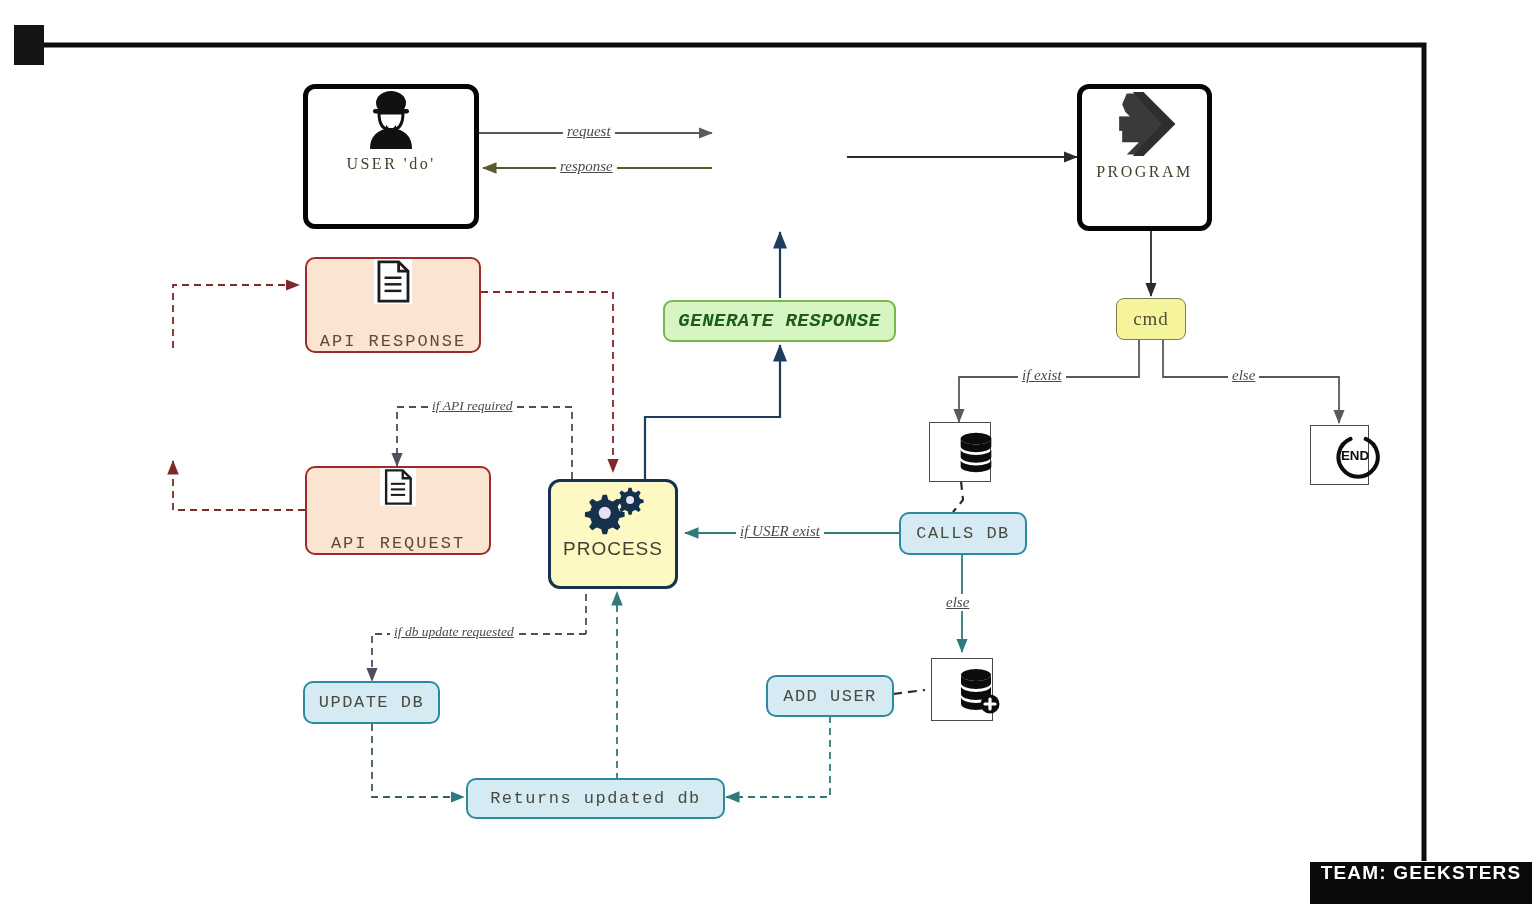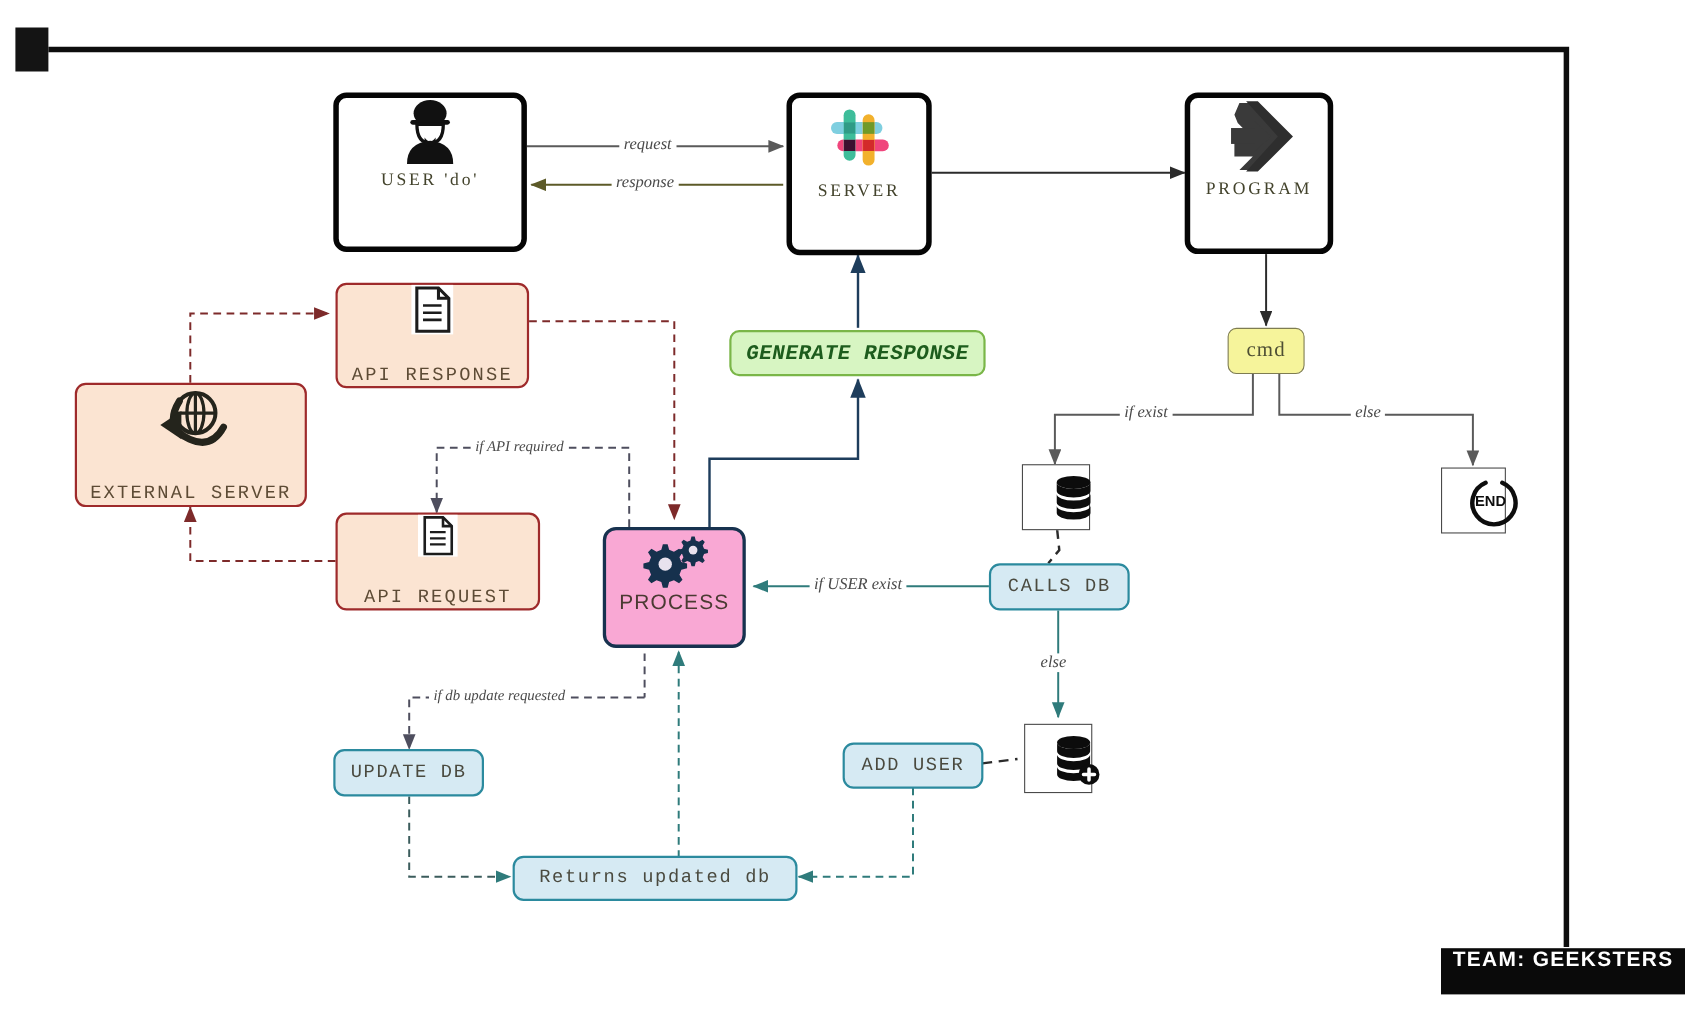--- a/index.html
+++ b/index.html
@@ -8,40 +8,40 @@
   svg.layer{position:absolute;left:0;top:0;width:1532px;height:921px;}
   .node{position:absolute;box-sizing:border-box;display:flex;flex-direction:column;
         align-items:center;}
   
   .heavy{background:#fff;border:5px solid #050505;border-radius:12px;}
   .heavy .cap{font-family:"Liberation Serif",serif;font-size:16px;letter-spacing:2.5px;color:#43432c;margin-top:4px;}
   
   .peach{background:#fbe4d2;border:2.5px solid #9e2a2b;border-radius:10px;gap:28px;}
   .peach .cap{font-family:"Liberation Mono",monospace;font-size:17px;letter-spacing:2px;color:#5d4b35;}
   
-  .process{background:#f9a8d4;border:3px solid #17324f;border-radius:12px;}
+  .process{background:#fef9c3;border:3px solid #17324f;border-radius:12px;}
   .process .cap{font-family:"Liberation Sans",sans-serif;font-size:19px;letter-spacing:1px;color:#4a3a32;font-weight:400;}
   
   .green{background:#d7f5c2;border:2px solid #7ab648;border-radius:9px;
          display:flex;align-items:center;justify-content:center;}
   .green .cap{font-family:Liberation Mono, monospace;font-style:italic;font-weight:bold;
               font-size:19px;letter-spacing:.5px;color:#1d5c1d;}
   
   .yellow{background:#f6f49b;border:1.6px solid #7e7c52;border-radius:8px;
           display:flex;align-items:center;justify-content:center;}
   .yellow .cap{font-family:"Liberation Serif",serif;font-size:19px;letter-spacing:1px;color:#4e4e33;}
   
   .blue{background:#d6eaf3;border:2.2px solid #2b8a9e;border-radius:10px;
         display:flex;align-items:center;justify-content:center;}
   .blue .cap{font-family:"Liberation Mono",monospace;font-size:17px;letter-spacing:1.5px;color:#4a4a3f;}
   
   .sq{background:#fff;border:1.6px solid #4a4a4a;display:flex;align-items:center;justify-content:center;padding-left:31px;}
   
   .elabel{position:absolute;font-family:"Liberation Serif",serif;font-style:italic;
-          font-size:15px;color:#4a4a4a;background:#fff;padding:0 4px;white-space:nowrap;}
+          font-size:15px;color:#4a4a4a;background:#fff;padding:0 4px;white-space:nowrap;text-decoration:underline;}
   .elabel.sm{font-size:13.5px;}
   
   .corner-block{position:absolute;background:#141414;}
   .banner{position:absolute;background:#0a0a0a;display:flex;align-items:flex-start;justify-content:center;}
   .banner .cap{color:#fff;font-family:"Liberation Sans",sans-serif;font-weight:bold;
                font-size:19px;letter-spacing:1.2px;}
 </style>
 </head>
 <body>
 
@@ -121,37 +121,20 @@
     <svg width="58" height="62" viewBox="0 0 58 62">
       <ellipse cx="29" cy="14" rx="15" ry="12" fill="#111"></ellipse>
       <rect x="11" y="20" width="36" height="4.4" rx="2.2" fill="#111"></rect>
       <path d="M17,24 q0,17 12,17 q12,0 12,-17 z" fill="#fff" stroke="#111" stroke-width="3"></path>
       <path d="M8,60 q0,-19 21,-21 q21,2 21,21 z" fill="#111"></path>
       <path d="M24,36 q5,7 10,0 l0,6 q-5,5 -10,0 z" fill="#111"></path>
     </svg>
     <div class="cap">USER 'do'</div>
   </div>
 
-  <div class="node heavy" style="left:715px;top:84px;width:132px;height:148px;">
-    <svg width="72" height="72" viewBox="0 0 100 100">
-      <g stroke-linecap="round">
-        <line x1="22" y1="38" x2="72" y2="38" stroke="#7fcfe0" stroke-width="15"></line>
-        <line x1="30" y1="60" x2="80" y2="60" stroke="#f0457c" stroke-width="15"></line>
-        <line x1="38" y1="22" x2="38" y2="72" stroke="#3ebd9a" stroke-width="15"></line>
-        <line x1="62" y1="28" x2="62" y2="78" stroke="#f2b12c" stroke-width="15"></line>
-        <rect x="31" y="31" width="14" height="14" fill="#2f9b86"></rect>
-        <rect x="55" y="31" width="14" height="14" fill="#5d8a2e"></rect>
-        <rect x="31" y="53" width="14" height="14" fill="#e0265c"></rect>
-        <rect x="55" y="53" width="14" height="14" fill="#d32a2a"></rect>
-        <rect x="55" y="31" width="14" height="14" fill="#6f9a28"></rect>
-        <rect x="31" y="53" width="14" height="14" fill="#3b1030"></rect>
-      </g>
-    </svg>
-    <div class="cap">SERVER</div>
-  </div>
 
   <div class="node heavy" style="left:1077px;top:84px;width:135px;height:147px;">
     <svg width="78" height="70" viewBox="0 0 100 92">
       <path d="M26,6 L46,6 L86,46 L46,86 L26,86 L42,70 L20,70 L20,52 L46,52 L24,30 L20,20 z" fill="#3a3a3a"></path>
       <path d="M34,4 L48,4 L90,46 L48,88 L34,88 L72,46 z" fill="#2e2e2e"></path>
       <rect x="16" y="36" width="34" height="19" fill="#3a3a3a"></rect>
       <path d="M44,28 L64,46 L44,64 z" fill="#3a3a3a"></path>
     </svg>
     <div class="cap">PROGRAM</div>
   </div>
@@ -160,31 +143,20 @@
     <svg width="38" height="46" viewBox="0 0 40 48" style="background:#fff;">
       <path d="M5,3 L26,3 L36,13 L36,45 L5,45 z" fill="none" stroke="#1c1c1c" stroke-width="3"></path>
       <path d="M26,3 L26,13 L36,13" fill="none" stroke="#1c1c1c" stroke-width="3"></path>
       <line x1="11" y1="20" x2="29" y2="20" stroke="#1c1c1c" stroke-width="2.6"></line>
       <line x1="11" y1="27" x2="29" y2="27" stroke="#1c1c1c" stroke-width="2.6"></line>
       <line x1="11" y1="34" x2="29" y2="34" stroke="#1c1c1c" stroke-width="2.6"></line>
     </svg>
     <div class="cap">API RESPONSE</div>
   </div>
 
-  <div class="node peach" style="left:68px;top:348px;width:211px;height:113px;">
-    <svg width="66" height="62" viewBox="0 0 72 68">
-      <circle cx="40" cy="28" r="20" fill="none" stroke="#24241c" stroke-width="4"></circle>
-      <ellipse cx="40" cy="28" rx="8.5" ry="20" fill="none" stroke="#24241c" stroke-width="3.2"></ellipse>
-      <line x1="20" y1="28" x2="60" y2="28" stroke="#24241c" stroke-width="3.2"></line>
-      <line x1="40" y1="8" x2="40" y2="48" stroke="#24241c" stroke-width="3.2"></line>
-      <path d="M24,16 q-16,26 10,38 q22,10 34,-12" fill="none" stroke="#24241c" stroke-width="7" stroke-linecap="round"></path>
-      <path d="M5,40 L26,26 L26,54 z" fill="#24241c"></path>
-    </svg>
-    <div class="cap">EXTERNAL SERVER</div>
-  </div>
 
   <div class="node peach" style="left:305px;top:466px;width:186px;height:89px;">
     <svg width="36" height="44" viewBox="0 0 40 48" style="background:#fff;">
       <path d="M5,3 L26,3 L36,13 L36,45 L5,45 z" fill="none" stroke="#1c1c1c" stroke-width="3"></path>
       <path d="M26,3 L26,13 L36,13" fill="none" stroke="#1c1c1c" stroke-width="3"></path>
       <line x1="11" y1="20" x2="29" y2="20" stroke="#1c1c1c" stroke-width="2.6"></line>
       <line x1="11" y1="27" x2="29" y2="27" stroke="#1c1c1c" stroke-width="2.6"></line>
       <line x1="11" y1="34" x2="29" y2="34" stroke="#1c1c1c" stroke-width="2.6"></line>
     </svg>
     <div class="cap">API REQUEST</div>

